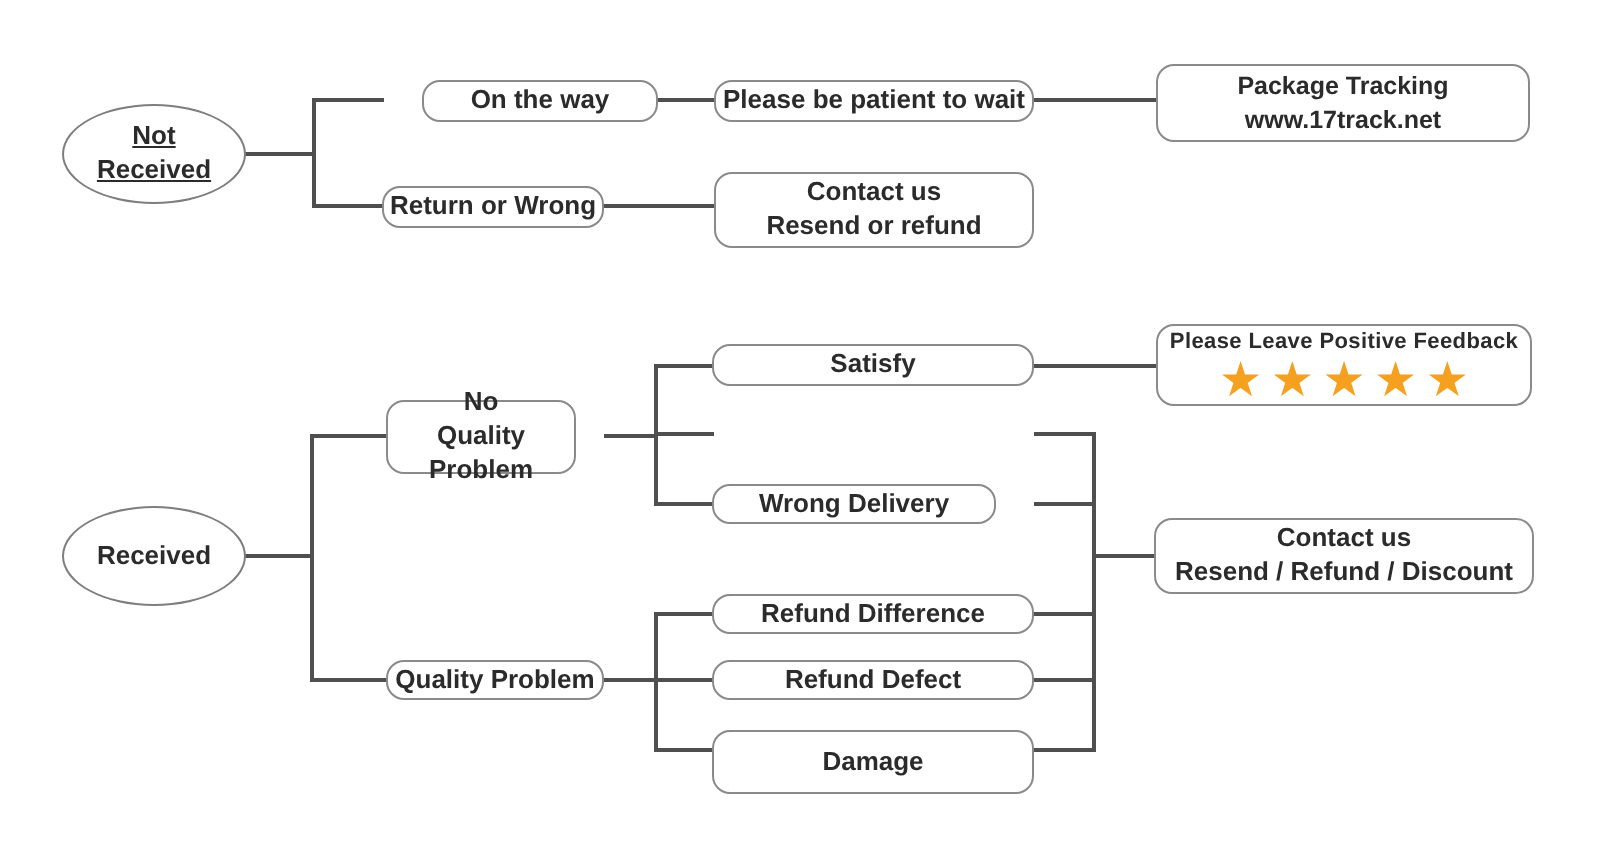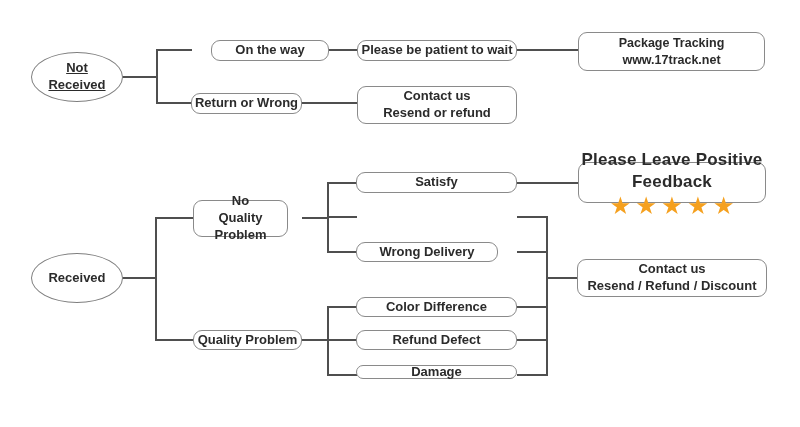--- a/index.html
+++ b/index.html
@@ -26,21 +26,21 @@
     font-size: 13px;
     font-weight: 600;
     line-height: 1.3;
     white-space: pre-line;
   }
   .ellipse { border-radius: 50%; border-color: #7e7e7e; }
   .small-2line { font-size: 12.5px; }
   .lh, .lv { position: absolute; background: #4f4f4f; }
   .lh { height: 2px; }
   .lv { width: 2px; }
-  .feedback-label { font-size: 17px; font-weight: 700; letter-spacing: 0.2px; text-align: center; }
+  .feedback-label { font-size: 11px; font-weight: 700; letter-spacing: 0.2px; text-align: center; }
   .stars {
     font-size: 21px;
     line-height: 1;
     color: #F5A01E;
     letter-spacing: 7px;
     margin-top: 2px;
     text-indent: 7px;
     white-space: nowrap;
   }
 </style>
@@ -100,25 +100,25 @@
   <div class="node" style="left:193px; top:200px; width:95px; height:37px;">No
 Quality Problem</div>
 
   <div class="node" style="left:356px; top:172px; width:161px; height:21px;">Satisfy</div>
 
 
   <div class="node" style="left:356px; top:242px; width:142px; height:20px;">Wrong Delivery</div>
 
   <div class="node" style="left:193px; top:330px; width:109px; height:20px;">Quality Problem</div>
 
-  <div class="node" style="left:356px; top:297px; width:161px; height:20px;">Color Difference</div>
+  <div class="node" style="left:356px; top:297px; width:161px; height:20px;">Refund Difference</div>
 
   <div class="node" style="left:356px; top:330px; width:161px; height:20px;">Refund Defect</div>
 
-  <div class="node" style="left:356px; top:365px; width:161px; height:14px;">Damage</div>
+  <div class="node" style="left:356px; top:365px; width:161px; height:32px;">Damage</div>
 
   <div class="node" style="left:578px; top:162px; width:188px; height:41px;">
     <span class="feedback-label">Please Leave Positive Feedback</span>
     <span class="stars">★★★★★</span>
   </div>
 
   <div class="node" style="left:577px; top:259px; width:190px; height:38px;">Contact us
 Resend / Refund / Discount</div>
 
 </div>

